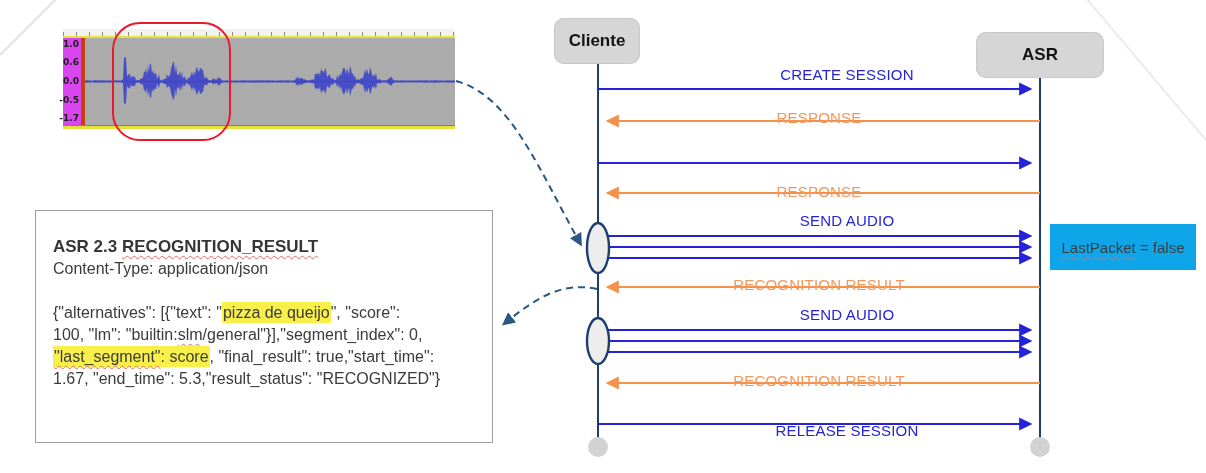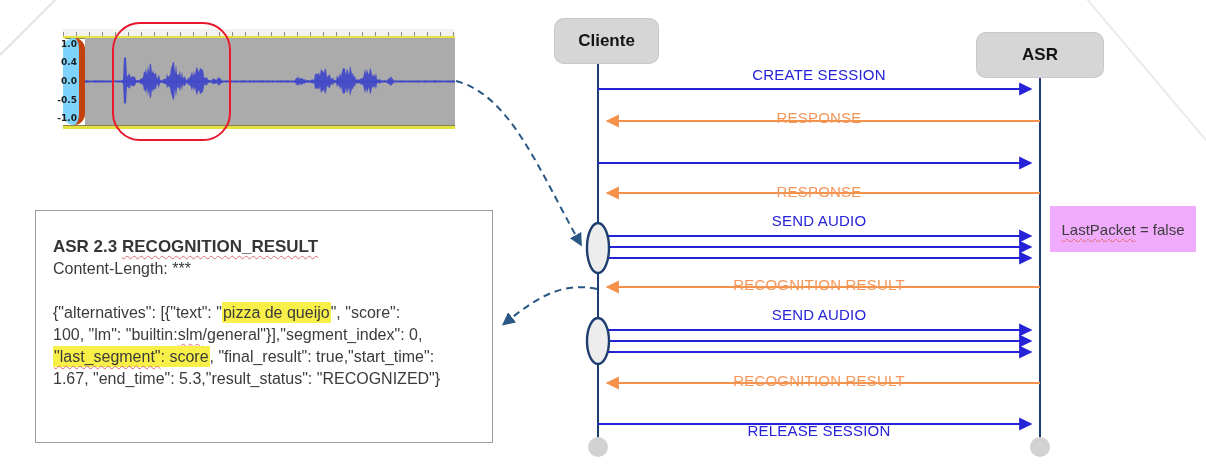--- a/index.html
+++ b/index.html
@@ -8,44 +8,44 @@
   svg.layer{position:absolute;left:0;top:0;}
 
   
   .actor{position:absolute;background:#d6d6d6;border-radius:10px;display:flex;
          align-items:center;justify-content:center;font-weight:bold;color:#141414;
          font-size:17px;box-shadow:0 0 0 1px #c9c9c9 inset;}
 
   
   .msg{position:absolute;left:598px;width:442px;text-align:center;font-size:15px;
        letter-spacing:.2px;}
-  .msg.blue{color:#2522d8;}
+  .msg.blue{color:#2522d8;padding-left:28px;}
   .msg.orange{color:#f49659;margin-top:12px;}
 
   
-  .annot{position:absolute;left:1050px;top:206px;width:146px;height:46px;background:#f0abfc;
+  .annot{position:absolute;left:1050px;top:224px;width:146px;height:46px;background:#0ea5e9;
          display:flex;align-items:center;justify-content:center;font-size:15px;color:#3d3d3d;}
   .sq{text-decoration:underline wavy #e06a6a;text-decoration-thickness:1px;text-underline-offset:3px;}
 
   
   .note{position:absolute;left:35px;top:210px;width:458px;height:233px;background:#fff;
         border:1.5px solid #9c9c9c;box-sizing:border-box;padding:25px 16px 0 17px;
         color:#3b3b3b;font-size:16px;line-height:22px;white-space:nowrap;}
   .note .hd{font-weight:bold;font-size:17px;color:#353535;}
   mark{background:#f8f049;color:inherit;padding:2px 1px;}
   .blankline{height:22px;}
 
   
   .wave-wrap{position:absolute;left:63px;top:29px;width:392px;height:99px;}
   .wave-ruler{position:absolute;left:0;top:0;width:100%;height:7px;background:#f2f2ee;
       background-image:repeating-linear-gradient(90deg,#8a8a8a 0 1px,transparent 1px 13px);
       background-size:100% 4px;background-position:0 3px;background-repeat:no-repeat;
       border-bottom:2px solid #e6e040;box-shadow:0 3px 0 -2px #86864a;}
   .wave-main{position:absolute;left:0;top:9px;width:100%;height:87px;display:flex;}
-  .wave-scale{position:relative;width:21px;background:#7dd3fc;border-right:6px solid #c2410c;border-radius:11px;}
+  .wave-scale{position:relative;width:21px;background:#d946ef;border-right:4px solid #c2410c;}
   .wave-scale span{position:absolute;right:2px;font-size:9px;font-weight:bold;color:#1c1c1c;
       font-family:"DejaVu Sans",sans-serif;}
   .wave-area{position:relative;flex:1;background:#ababab;}
   .wave-bottom{position:absolute;left:0;top:96px;width:100%;height:3px;background:#e6e040;
       border-top:1px solid #86864a;}
   .redbox{position:absolute;left:112px;top:22px;width:115px;height:115px;border:2.5px solid #e8192c;
       border-radius:28px;}
 </style>
 </head>
 <body>
@@ -100,37 +100,37 @@
 
     <path d="M456,81 C510,95 538,168 580,243" fill="none" stroke="#2a5784" stroke-width="2" stroke-dasharray="7 5" marker-end="url(#mn)"></path>
     <path d="M597,289 C560,281 534,300 505,323" fill="none" stroke="#2a5784" stroke-width="2" stroke-dasharray="7 5" marker-end="url(#mn)"></path>
   </svg>
 
   <div class="wave-wrap">
     <div class="wave-ruler"></div>
     <div class="wave-main">
       <div class="wave-scale">
         <span style="top:1px">1.0</span>
-        <span style="top:19px">0.4</span>
+        <span style="top:19px">0.6</span>
         <span style="top:38px">0.0</span>
         <span style="top:57px">-0.5</span>
-        <span style="top:75px">-1.0</span>
+        <span style="top:75px">-1.7</span>
       </div>
       <div class="wave-area">
         <svg id="wavesvg" width="370" height="87" viewBox="0 0 370 87">
           <line x1="0" y1="43.5" x2="370" y2="43.5" stroke="#3f45c8" stroke-width="1.3" opacity="0.95"></line>
           <path d="M0,43.5L0,42.7L1,42.3L2,42.5L3,42.3L4,42.9L5,42.4L6,42.7L7,42.9L8,42.8L9,42.3L10,42.3L11,42.6L12,42.6L13,42.5L14,42.5L15,42.4L16,42.4L17,42.6L18,42.6L19,42.4L20,42.7L21,42.6L22,42.8L23,42.4L24,42.4L25,42.7L26,42.8L27,42.3L28,42.8L29,42.6L30,42.6L31,42.8L32,42.8L33,42.5L34,42.4L35,42.8L36,42.5L37,42.3L38,41.4L39,19.6L40,19.6L41,19.6L42,37.9L43,37.7L44,35.6L45,36.7L46,40.1L47,38.2L48,38.6L49,38.5L50,39.3L51,42.1L52,42.3L53,42.2L54,42.6L55,41.6L56,40.6L57,40.6L58,39.6L59,33.6L60,34.4L61,30.4L62,36.9L63,27.0L64,34.5L65,25.2L66,26.3L67,35.6L68,31.9L69,35.7L70,35.9L71,34.6L72,40.9L73,39.1L74,36.5L75,41.6L76,42.2L77,42.5L78,41.5L79,41.1L80,40.8L81,40.8L82,35.7L83,39.2L84,37.6L85,37.4L86,30.8L87,27.7L88,23.9L89,24.0L90,35.6L91,26.7L92,35.9L93,37.1L94,36.6L95,32.6L96,39.7L97,33.5L98,40.6L99,38.7L100,38.8L101,41.4L102,42.4L103,39.5L104,40.7L105,38.8L106,37.0L107,33.3L108,38.6L109,33.2L110,37.3L111,31.0L112,28.8L113,32.6L114,34.1L115,29.9L116,30.4L117,31.8L118,31.8L119,38.7L120,40.4L121,39.3L122,39.4L123,41.8L124,42.1L125,42.2L126,42.7L127,41.7L128,40.6L129,40.6L130,41.4L131,41.4L132,41.8L133,39.2L134,39.5L135,40.2L136,41.1L137,42.4L138,42.6L139,42.9L140,42.8L141,42.3L142,42.4L143,42.8L144,42.6L145,42.7L146,42.4L147,42.4L148,42.9L149,42.7L150,42.7L151,42.3L152,42.7L153,42.7L154,42.7L155,42.9L156,42.5L157,42.5L158,42.6L159,42.3L160,42.6L161,42.8L162,42.6L163,42.9L164,42.4L165,42.4L166,42.6L167,42.7L168,42.8L169,42.3L170,42.4L171,42.7L172,42.6L173,42.4L174,42.7L175,42.6L176,42.5L177,42.6L178,42.3L179,42.7L180,42.7L181,42.5L182,42.3L183,42.8L184,42.5L185,42.6L186,42.8L187,42.6L188,42.4L189,42.7L190,42.8L191,42.9L192,42.4L193,42.5L194,42.8L195,42.5L196,42.3L197,42.8L198,42.4L199,42.6L200,42.7L201,42.6L202,42.5L203,42.6L204,42.5L205,42.8L206,42.8L207,42.7L208,42.4L209,42.8L210,42.3L211,40.1L212,40.2L213,38.3L214,40.7L215,40.5L216,40.0L217,40.1L218,41.2L219,41.2L220,41.2L221,42.3L222,42.3L223,42.0L224,42.4L225,42.4L226,42.1L227,41.6L228,41.5L229,41.9L230,35.9L231,36.1L232,35.3L233,36.8L234,34.3L235,38.0L236,30.3L237,33.6L238,32.7L239,35.3L240,29.9L241,32.1L242,38.7L243,38.4L244,36.4L245,37.0L246,40.8L247,40.4L248,39.5L249,42.5L250,41.5L251,42.8L252,37.0L253,39.8L254,38.9L255,34.7L256,38.5L257,33.7L258,30.3L259,30.1L260,31.1L261,36.4L262,30.6L263,32.9L264,37.2L265,27.8L266,31.2L267,36.2L268,34.9L269,39.6L270,37.6L271,41.9L272,41.3L273,41.5L274,41.5L275,41.5L276,40.0L277,40.3L278,40.0L279,35.7L280,30.7L281,36.3L282,31.1L283,34.5L284,36.9L285,29.5L286,31.9L287,37.1L288,38.2L289,36.1L290,39.1L291,34.6L292,41.6L293,41.8L294,41.3L295,41.3L296,42.3L297,42.5L298,42.8L299,42.1L300,42.6L301,42.4L302,42.4L303,40.7L304,41.1L305,39.5L306,38.6L307,40.2L308,41.1L309,42.8L310,42.3L311,42.8L312,42.6L313,42.6L314,42.7L315,42.5L316,42.6L317,42.4L318,42.6L319,42.9L320,42.5L321,42.6L322,42.7L323,42.8L324,42.4L325,42.8L326,42.8L327,42.5L328,42.8L329,42.5L330,42.8L331,42.4L332,42.7L333,42.4L334,42.3L335,42.8L336,42.6L337,42.7L338,42.7L339,42.5L340,42.5L341,42.6L342,42.3L343,42.7L344,42.7L345,42.7L346,42.5L347,42.7L348,42.6L349,42.5L350,42.3L351,42.3L352,42.7L353,42.7L354,42.4L355,42.7L356,42.6L357,42.7L358,42.7L359,42.9L360,42.8L361,42.6L362,42.6L363,42.5L364,42.7L365,42.5L366,42.7L367,42.4L368,42.5L369,42.8L370,42.6L370,44.3L369,44.2L368,44.4L367,44.5L366,44.2L365,44.4L364,44.2L363,44.5L362,44.3L361,44.3L360,44.1L359,44.1L358,44.3L357,44.3L356,44.3L355,44.3L354,44.5L353,44.2L352,44.3L351,44.6L350,44.6L349,44.4L348,44.3L347,44.3L346,44.5L345,44.2L344,44.3L343,44.2L342,44.6L341,44.3L340,44.4L339,44.4L338,44.3L337,44.2L336,44.3L335,44.1L334,44.6L333,44.5L332,44.2L331,44.5L330,44.1L329,44.4L328,44.1L327,44.4L326,44.1L325,44.2L324,44.5L323,44.1L322,44.2L321,44.3L320,44.4L319,44.1L318,44.4L317,44.5L316,44.3L315,44.4L314,44.2L313,44.3L312,44.3L311,44.2L310,44.6L309,44.2L308,45.7L307,46.5L306,48.0L305,47.1L304,45.7L303,46.0L302,44.5L301,44.5L300,44.3L299,44.7L298,44.1L297,44.4L296,44.6L295,45.5L294,45.5L293,45.1L292,45.2L291,51.7L290,47.6L289,50.3L288,48.3L287,49.4L286,54.2L285,56.4L284,49.6L283,51.8L282,54.9L281,50.1L280,55.3L279,50.7L278,46.7L277,46.4L276,46.7L275,45.3L274,45.3L273,45.4L272,45.5L271,45.0L270,48.9L269,47.1L268,51.4L267,50.2L266,54.8L265,58.0L264,49.3L263,53.3L262,55.3L261,50.1L260,54.9L259,55.8L258,55.6L257,52.5L256,48.1L255,51.6L254,47.7L253,46.9L252,49.5L251,44.2L250,45.4L249,44.4L248,47.2L247,46.4L246,46.0L245,49.5L244,50.0L243,48.2L242,47.9L241,54.0L240,56.0L239,51.0L238,53.4L237,52.6L236,55.6L235,48.6L234,52.0L233,49.7L232,51.0L231,50.4L230,50.4L229,45.0L228,45.4L227,45.2L226,44.7L225,44.5L224,44.5L223,44.8L222,44.6L221,44.6L220,45.6L219,45.6L218,45.7L217,46.6L216,46.7L215,46.3L214,46.1L213,48.3L212,46.5L211,46.7L210,44.6L209,44.2L208,44.5L207,44.3L206,44.2L205,44.1L204,44.4L203,44.4L202,44.4L201,44.3L200,44.2L199,44.3L198,44.5L197,44.2L196,44.6L195,44.4L194,44.1L193,44.4L192,44.5L191,44.1L190,44.2L189,44.3L188,44.5L187,44.3L186,44.1L185,44.3L184,44.4L183,44.2L182,44.6L181,44.5L180,44.2L179,44.2L178,44.6L177,44.4L176,44.4L175,44.3L174,44.3L173,44.5L172,44.3L171,44.2L170,44.6L169,44.6L168,44.2L167,44.2L166,44.3L165,44.6L164,44.6L163,44.1L162,44.3L161,44.2L160,44.3L159,44.6L158,44.3L157,44.4L156,44.4L155,44.1L154,44.3L153,44.2L152,44.2L151,44.6L150,44.2L149,44.2L148,44.1L147,44.5L146,44.5L145,44.2L144,44.3L143,44.1L142,44.5L141,44.6L140,44.1L139,44.1L138,44.4L137,44.5L136,45.7L135,46.5L134,47.2L133,47.5L132,45.1L131,45.4L130,45.4L129,46.1L128,46.2L127,45.1L126,44.2L125,44.7L124,44.8L123,45.0L122,47.3L121,47.4L120,46.3L119,47.9L118,54.3L117,54.2L116,55.6L115,56.0L114,52.1L113,53.5L112,57.0L111,55.0L110,49.2L109,52.9L108,48.0L107,52.9L106,49.5L105,47.8L104,46.1L103,47.2L102,44.5L101,45.5L100,47.8L99,47.9L98,46.2L97,52.7L96,47.0L95,53.5L94,49.8L93,49.3L92,50.4L91,59.0L90,50.8L89,61.5L88,61.5L87,58.1L86,55.2L85,49.2L84,48.9L83,47.4L82,50.7L81,46.0L80,46.0L79,45.7L78,45.3L77,44.5L76,44.7L75,45.2L74,49.9L73,47.6L72,45.8L71,51.7L70,50.5L69,50.7L68,54.2L67,50.8L66,59.3L65,60.3L64,51.8L63,58.7L62,49.5L61,55.6L60,51.9L59,52.6L58,47.1L57,46.2L56,46.1L55,45.2L54,44.3L53,44.7L52,44.6L51,44.8L50,47.4L49,48.1L48,48.0L47,48.4L46,46.6L45,49.7L44,50.7L43,48.8L42,48.7L41,65.5L40,65.5L39,65.5L38,45.4L37,44.6L36,44.4L35,44.1L34,44.5L33,44.4L32,44.1L31,44.1L30,44.3L29,44.3L28,44.1L27,44.6L26,44.2L25,44.3L24,44.5L23,44.5L22,44.1L21,44.3L20,44.3L19,44.5L18,44.3L17,44.3L16,44.5L15,44.5L14,44.4L13,44.4L12,44.3L11,44.4L10,44.6L9,44.6L8,44.1L7,44.1L6,44.3L5,44.6L4,44.1L3,44.6L2,44.4L1,44.6L0,44.2Z" fill="#3f45c8" opacity="0.92"></path>
         </svg>
       </div>
     </div>
     <div class="wave-bottom"></div>
   </div>
   <div class="redbox"></div>
 
-  <div class="actor" style="left:554px;top:18px;width:105px;height:46px;">
+  <div class="actor" style="left:554px;top:18px;width:86px;height:46px;">
     <span>Cliente</span>
   </div>
   <div class="actor" style="left:976px;top:16px;width:128px;height:46px;margin-top:16px;">
     <span>ASR</span>
   </div>
 
   <div class="msg blue" style="top:66px;">CREATE SESSION</div>
   <div class="msg orange" style="top:97px;">RESPONSE</div>
   <div class="msg orange" style="top:171px;">RESPONSE</div>
   <div class="msg blue" style="top:212px;">SEND AUDIO</div>
@@ -142,21 +142,21 @@
   <div class="annot">
     <span>
       <span class="sq">LastPacket</span><span> = false</span>
     </span>
   </div>
 
   <div class="note">
     <div class="hd">
       <span>ASR 2.3 </span><span class="sq">RECOGNITION_RESULT</span>
     </div>
-    <div>Content-Length: ***</div>
+    <div>Content-Type: application/json</div>
     <div class="blankline"></div>
     <div>
       <span>{"alternatives": [{"text": "</span><mark>pizza de queijo</mark><span>", "score":</span>
     </div>
     <div>
       <span>100, "lm": "builtin:</span><span class="sq">slm</span><span>/general"}],"segment_index": 0,</span>
     </div>
     <div>
       <mark><span class="sq">"last_segment"</span><span>: score</span></mark><span>, "final_result": true,"start_time":</span>
     </div>

